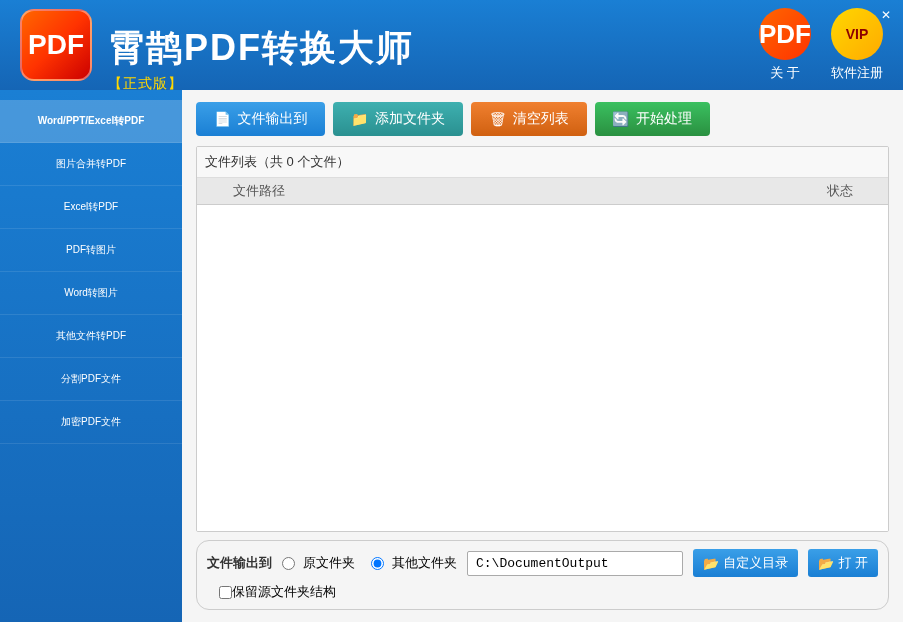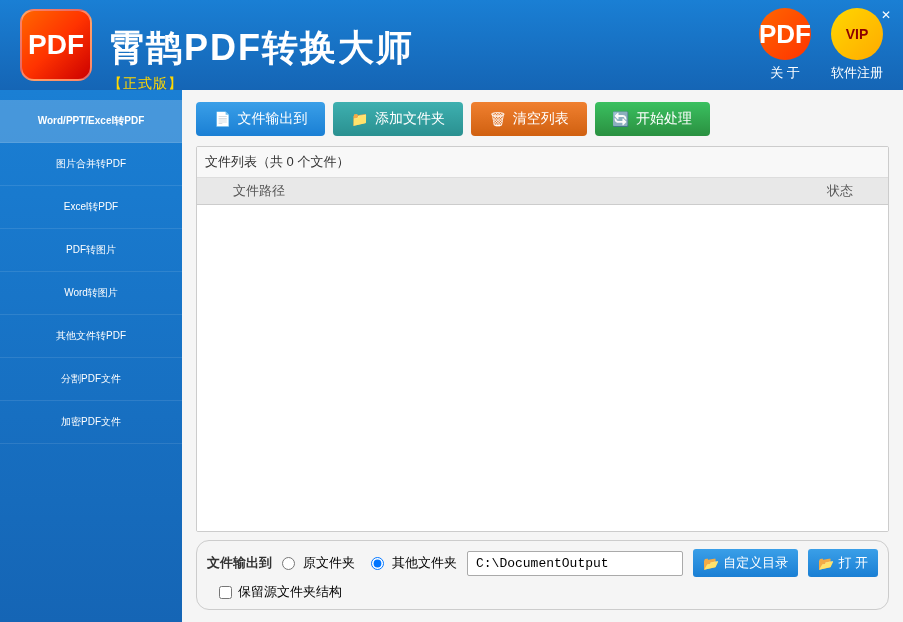--- a/index.html
+++ b/index.html
@@ -215,21 +215,21 @@
       gap: 4px;
       padding: 5px 10px;
       background: linear-gradient(to bottom, #3a9fe8, #1a7fd4);
       color: white;
       border: none;
       border-radius: 3px;
       font-size: 13px;
       cursor: pointer;
       font-family: 'Microsoft YaHei', SimHei, sans-serif;
     }
-    .checkbox-row { display: flex; align-items: center; gap: 6px; font-size: 13px; padding-left: 12px; }
+    .checkbox-row { display: flex; align-items: center; font-size: 13px; padding-left: 12px; }
     .checkbox-row input { cursor: pointer; }
   </style>
 </head>
 <body>
 
 <div class="title-bar">
   <div class="title-bar-controls">
     <span>—</span>
     <span>✕</span>
   </div>

